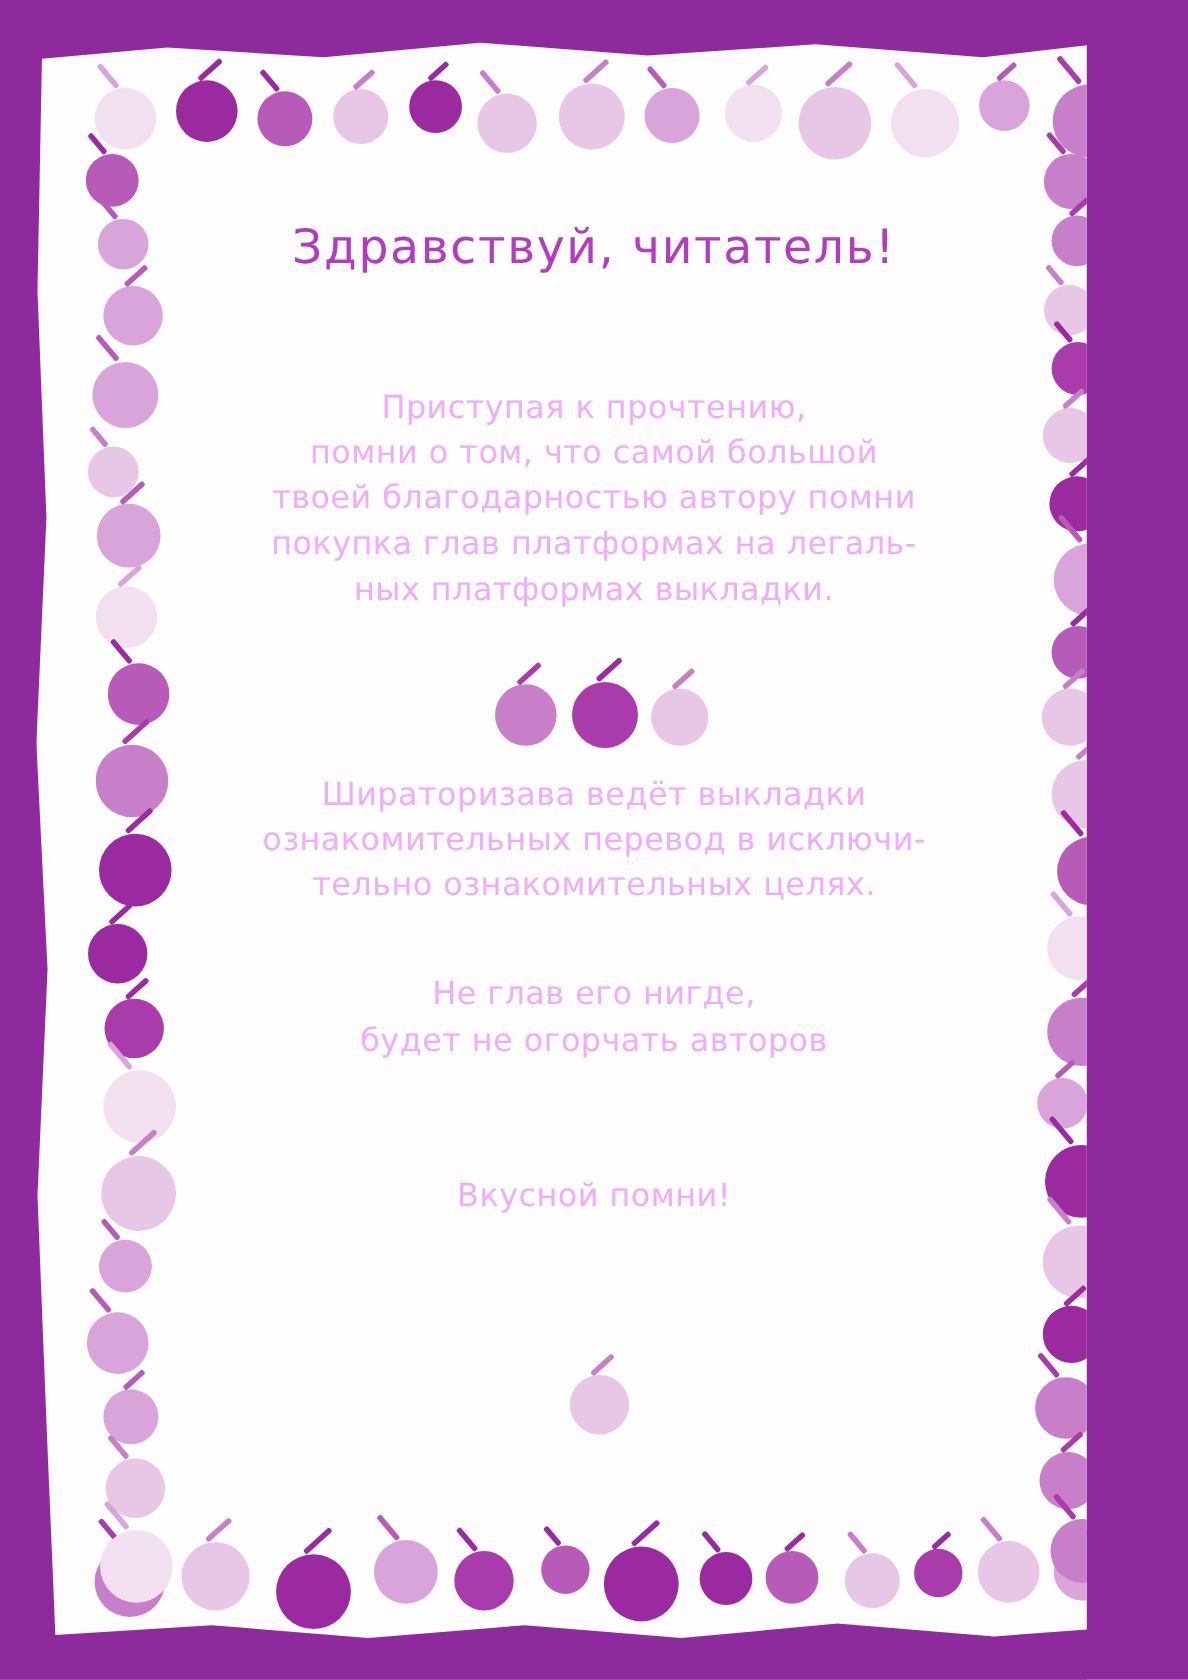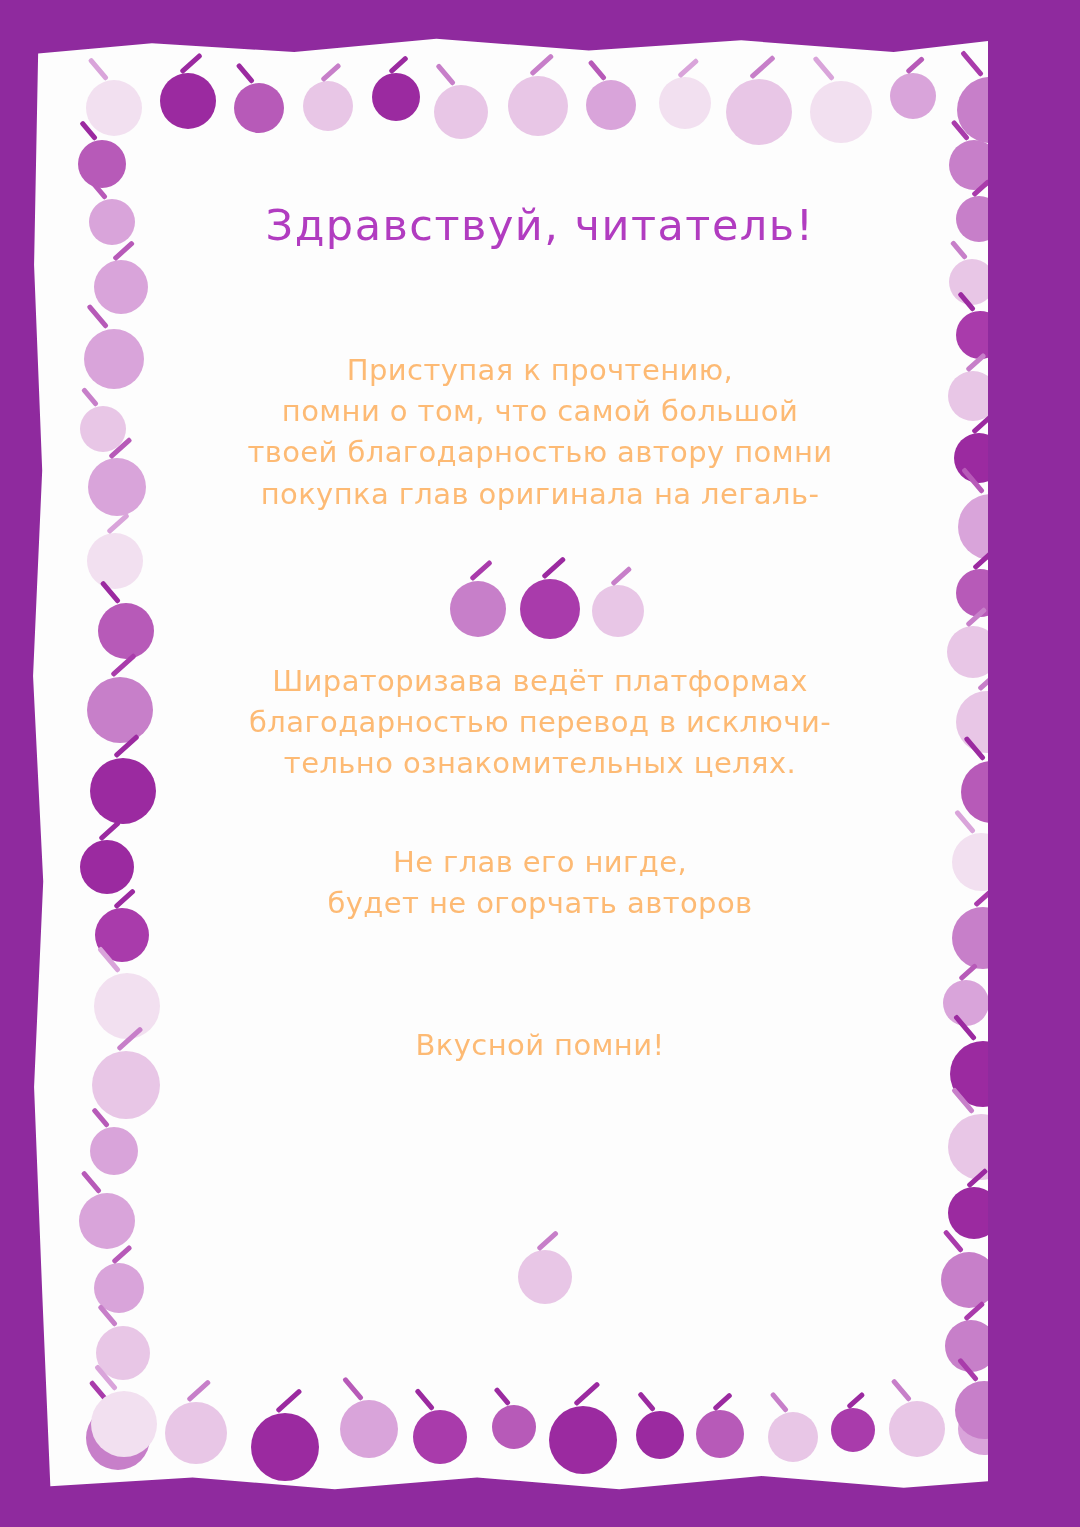--- a/index.html
+++ b/index.html
@@ -70,21 +70,21 @@
     font-family: "DejaVu Sans", sans-serif;
     font-size: 43px;
     letter-spacing: 1.5px;
     color: #b13cc0;
     margin: 0 0 100px 0;
     font-weight: 400;
   }
   .para {
     font-size: 29px;
     line-height: 1.42;
-    color: #fdba74;
+    color: #f0abfc;
     margin: 0;
     letter-spacing: 0.4px;
   }
   .block-1 { margin-top: 0; }
   .block-2 { margin-top: 0px; }
   .block-3 { margin-top: 58px; }
   .block-4 { margin-top: 100px; }
   .mid-fruits {
     position: relative;
     height: 90px;
@@ -366,41 +366,42 @@
       </div>
     </div>
 
   <div class="content">
     <h1 class="title">Здравствуй, читатель!</h1>
 
     <p class="para block-1">
       <span>Приступая к прочтению,</span><br>
       <span>помни о том, что самой большой</span><br>
       <span>твоей благодарностью автору помни</span><br>
-      <span>покупка глав оригинала на легаль-</span><br>
+      <span>покупка глав платформах на легаль-</span><br>
+      <span>ных платформах выкладки.</span>
     </p>
 
     <div class="mid-fruits" id="midFruits">
         <div class="fruit" style="left: 300px; top: 10px; width: 56px; height: 56px;">
           <div class="body" style="width: 56px; height: 56px; background: rgb(199, 127, 201);"></div>
           <div class="stem" style="width: 26.6px; height: 5px; background: rgb(169, 59, 171); left: 21px; top: -3.36px; transform-origin: 0px 50%; transform: rotate(-42deg);"></div>
         </div>
         <div class="fruit" style="left: 370px; top: 8px; width: 60px; height: 60px;">
           <div class="body" style="width: 60px; height: 60px; background: rgb(169, 59, 171);"></div>
           <div class="stem" style="width: 28.5px; height: 5px; background: rgb(155, 42, 160); left: 22.5px; top: -3.6px; transform-origin: 0px 50%; transform: rotate(-42deg);"></div>
         </div>
         <div class="fruit" style="left: 442px; top: 14px; width: 52px; height: 52px;">
           <div class="body" style="width: 52px; height: 52px; background: rgb(232, 198, 230);"></div>
           <div class="stem" style="width: 24.7px; height: 5px; background: rgb(199, 127, 201); left: 19.5px; top: -3.12px; transform-origin: 0px 50%; transform: rotate(-42deg);"></div>
         </div>
       </div>
 
     <p class="para block-2">
-      <span>Шираторизава ведёт платформах</span><br>
-      <span>благодарностью перевод в исключи-</span><br>
+      <span>Шираторизава ведёт выкладки</span><br>
+      <span>ознакомительных перевод в исключи-</span><br>
       <span>тельно ознакомительных целях.</span>
     </p>
 
     <p class="para block-3">
       <span>Не глав его нигде,</span><br>
       <span>будет не огорчать авторов</span>
     </p>
 
     <p class="para block-4">
       <span>Вкусной помни!</span>

